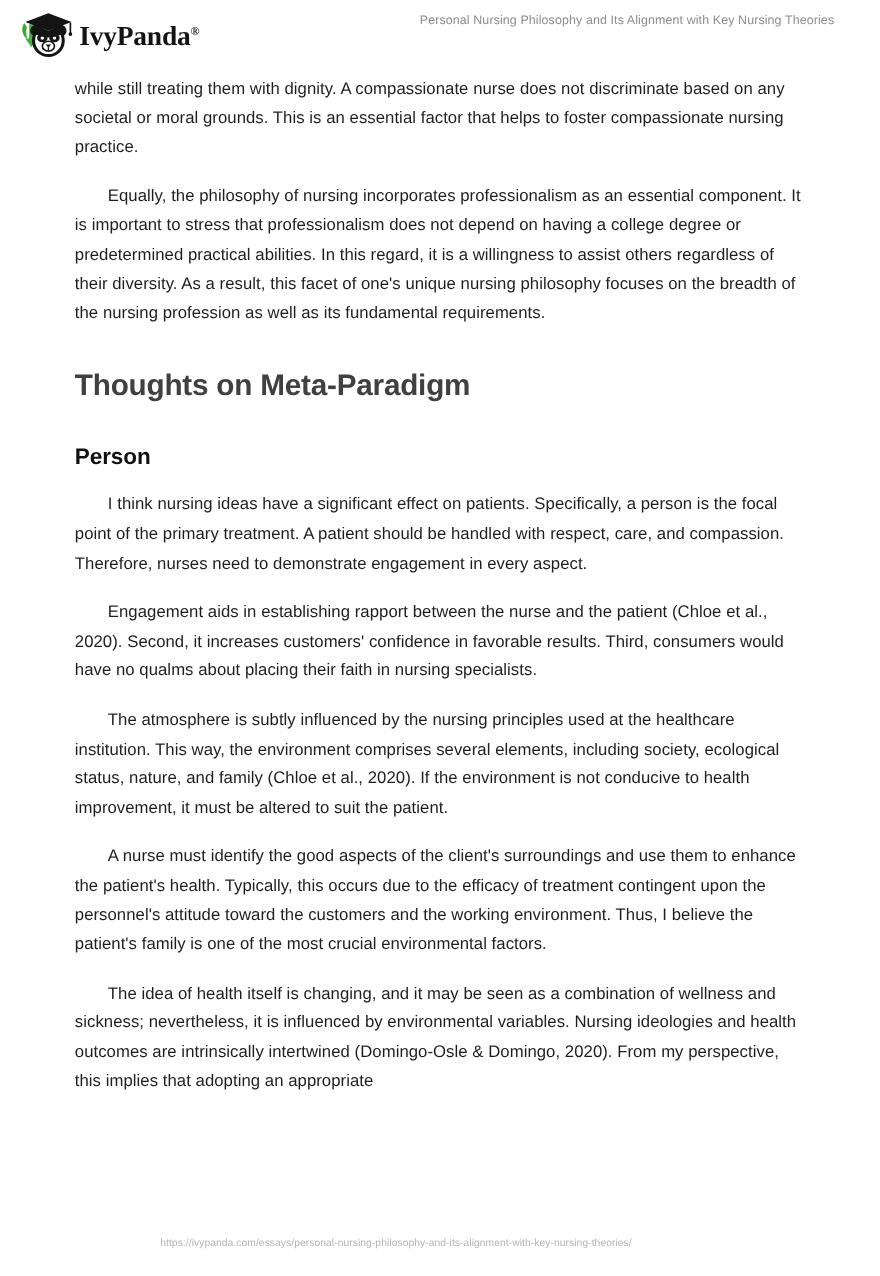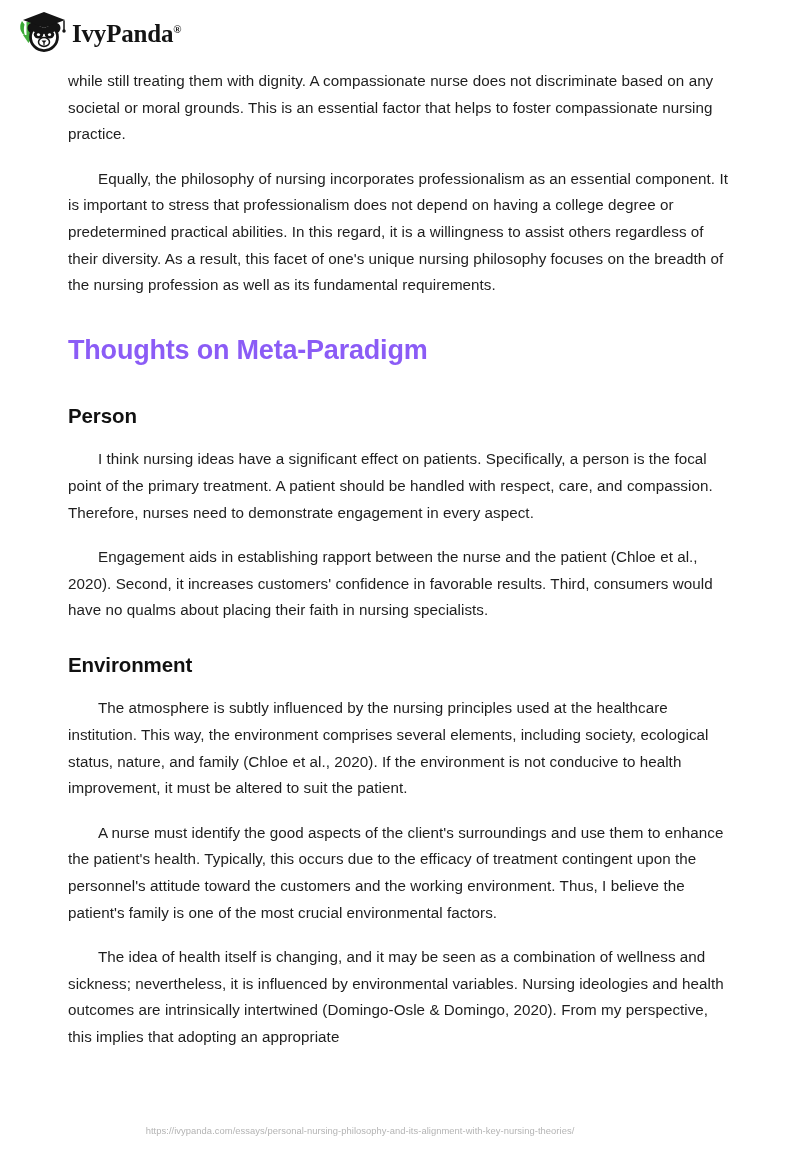--- a/index.html
+++ b/index.html
@@ -83,21 +83,21 @@
     letter-spacing: 0.05px;
   }
   p.para.no-indent { text-indent: 0; }
   p.para + p.para { margin-top: 18px; }
 
   h1.sec-title {
     font-size: 27px;
     font-weight: bold;
     line-height: 1.15;
     margin: 36px 0 0 0;
-    color: #8b5cf6;
+    color: #404040;
     letter-spacing: -0.2px;
   }
   h2.sub-title {
     font-size: 20.5px;
     font-weight: bold;
     line-height: 1.15;
     margin: 29px 0 0 0;
     color: #111111;
     letter-spacing: -0.1px;
   }
@@ -154,37 +154,37 @@
 
         <path d="M60 8 L102 24 L60 40 L18 24 Z" fill="#141414"></path>
         <path d="M34 29 L34 45 q26 14 52 0 L86 29 L60 40 Z" fill="#141414"></path>
         <path d="M100 25 L100 44" stroke="#141414" stroke-width="3" fill="none"></path>
         <circle cx="100" cy="46" r="3.5" fill="#141414"></circle>
       </svg>
     </span>
     <span class="brand-word"><span>IvyPanda</span><span class="reg">®</span></span>
   </div>
 
+  <div class="header-title">Personal Nursing Philosophy and Its Alignment with Key Nursing Theories</div>
 </div>
 
 <div class="content">
 
   <p class="para no-indent">while still treating them with dignity. A compassionate nurse does not discriminate based on any societal or moral grounds. This is an essential factor that helps to foster compassionate nursing practice.</p>
 
   <p class="para">Equally, the philosophy of nursing incorporates professionalism as an essential component. It is important to stress that professionalism does not depend on having a college degree or predetermined practical abilities. In this regard, it is a willingness to assist others regardless of their diversity. As a result, this facet of one's unique nursing philosophy focuses on the breadth of the nursing profession as well as its fundamental requirements.</p>
 
   <h1 class="sec-title">Thoughts on Meta-Paradigm</h1>
 
   <h2 class="sub-title">Person</h2>
 
   <p class="para">I think nursing ideas have a significant effect on patients. Specifically, a person is the focal point of the primary treatment. A patient should be handled with respect, care, and compassion. Therefore, nurses need to demonstrate engagement in every aspect.</p>
 
   <p class="para">Engagement aids in establishing rapport between the nurse and the patient (Chloe et al., 2020). Second, it increases customers' confidence in favorable results. Third, consumers would have no qualms about placing their faith in nursing specialists.</p>
 
-  <h2 class="sub-title">Environment</h2>
 
   <p class="para">The atmosphere is subtly influenced by the nursing principles used at the healthcare institution. This way, the environment comprises several elements, including society, ecological status, nature, and family (Chloe et al., 2020). If the environment is not conducive to health improvement, it must be altered to suit the patient.</p>
 
   <p class="para">A nurse must identify the good aspects of the client's surroundings and use them to enhance the patient's health. Typically, this occurs due to the efficacy of treatment contingent upon the personnel's attitude toward the customers and the working environment. Thus, I believe the patient's family is one of the most crucial environmental factors.</p>
 
 
   <p class="para">The idea of health itself is changing, and it may be seen as a combination of wellness and sickness; nevertheless, it is influenced by environmental variables. Nursing ideologies and health outcomes are intrinsically intertwined (Domingo-Osle &amp; Domingo, 2020). From my perspective, this implies that adopting an appropriate</p>
 
 </div>
 

